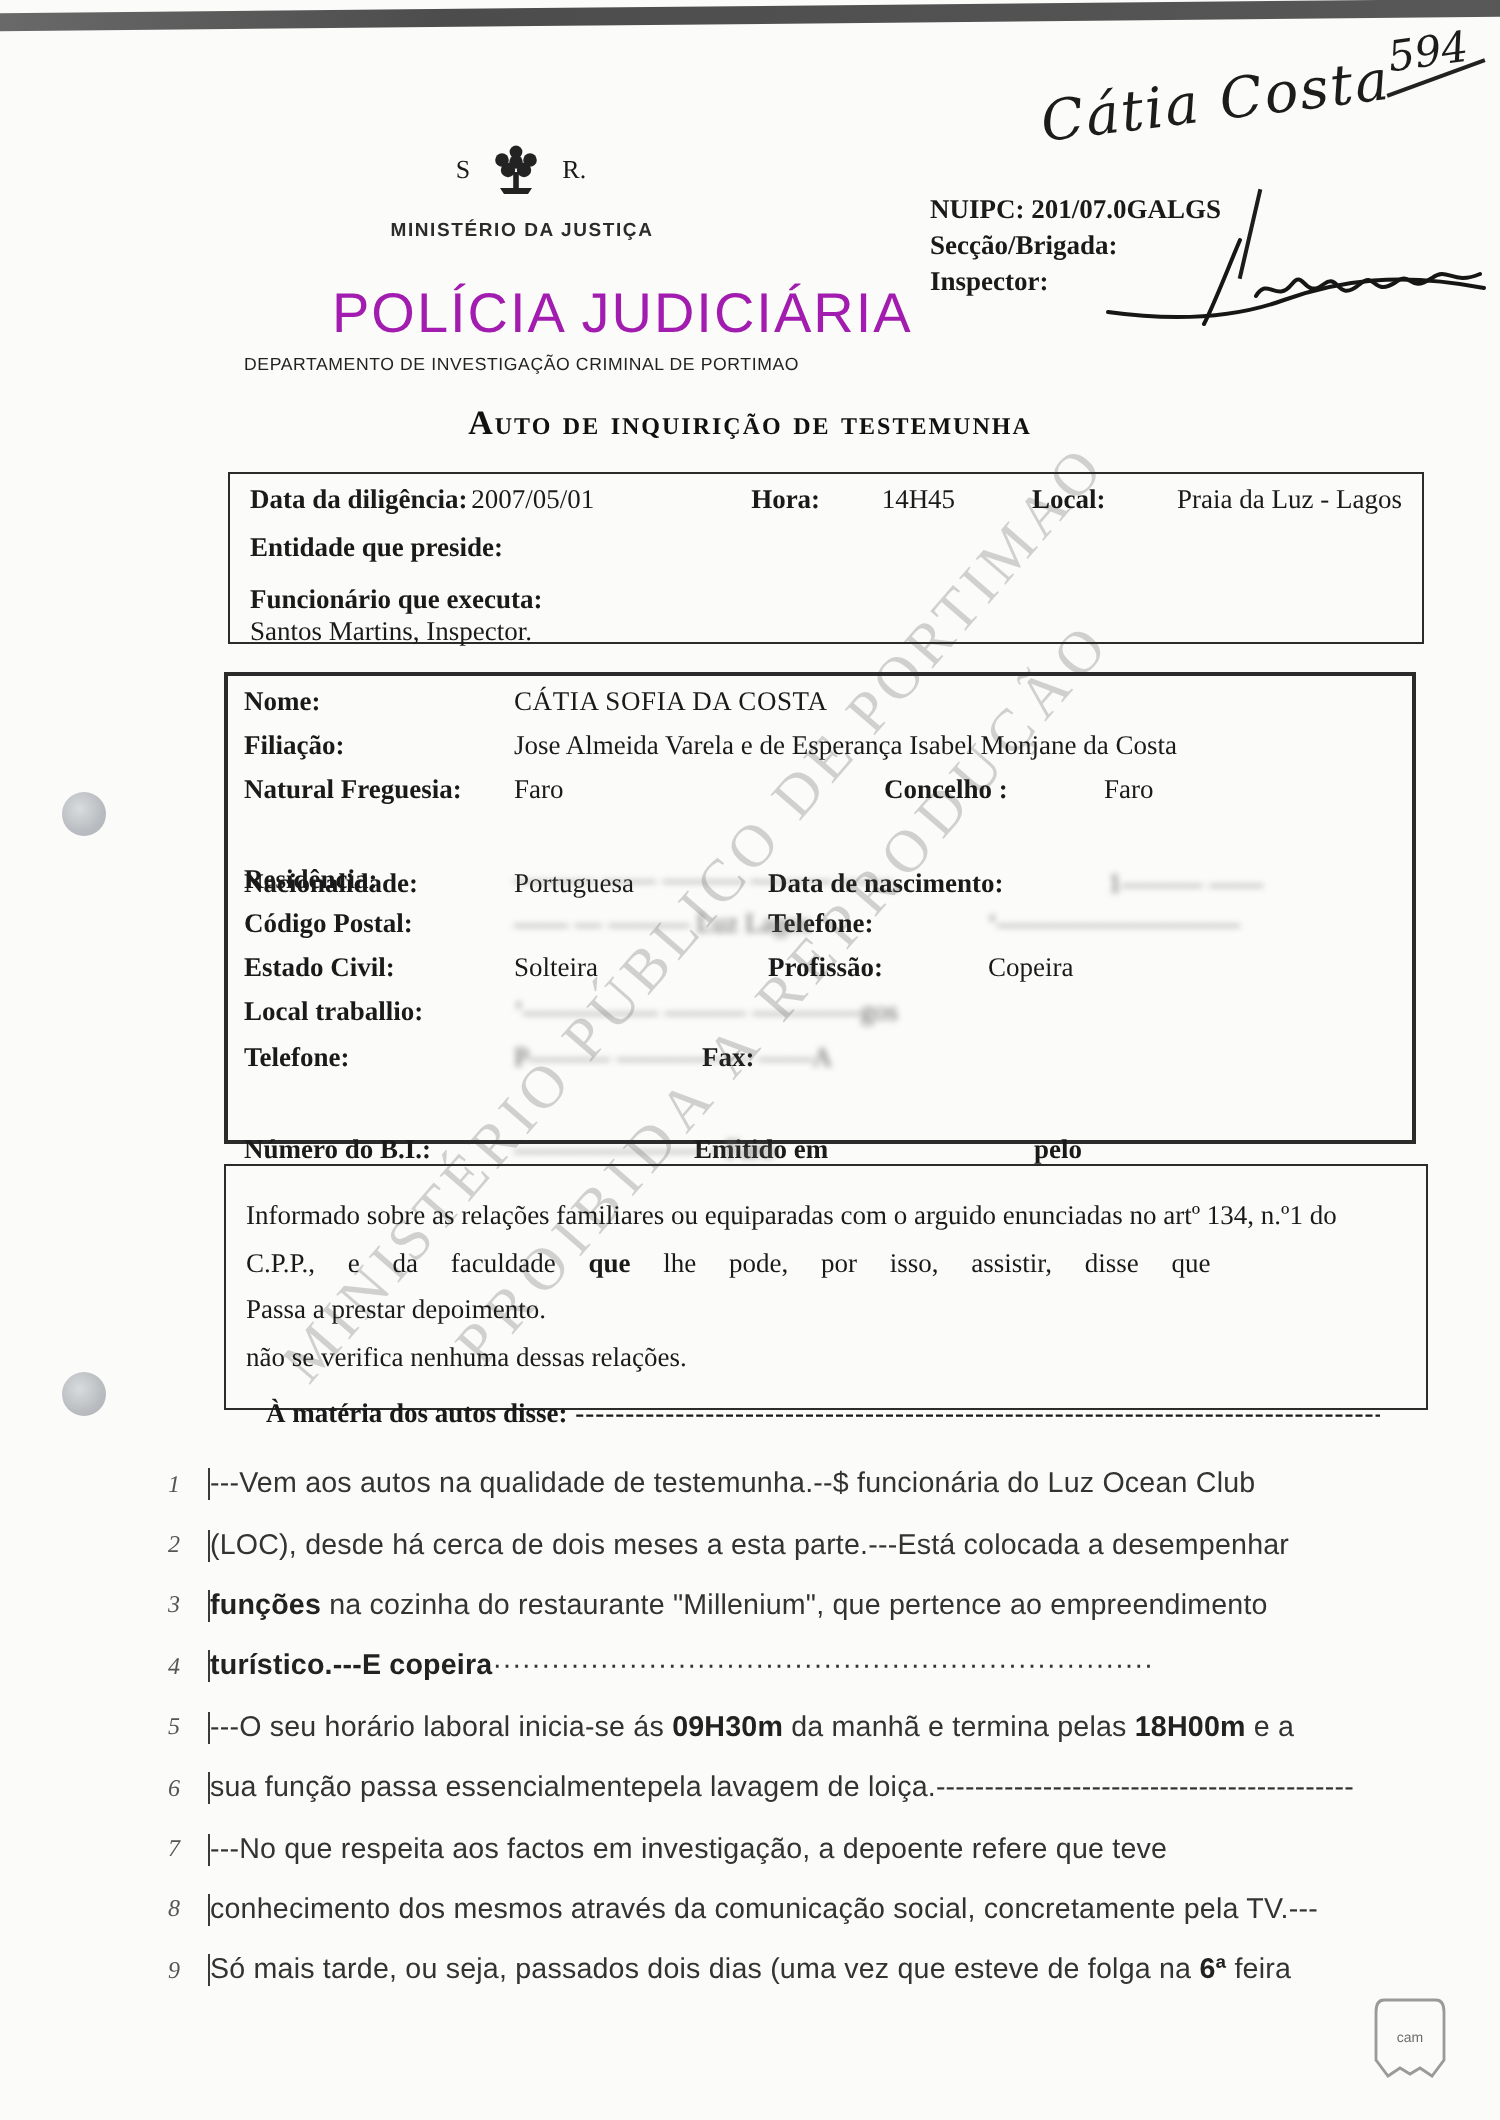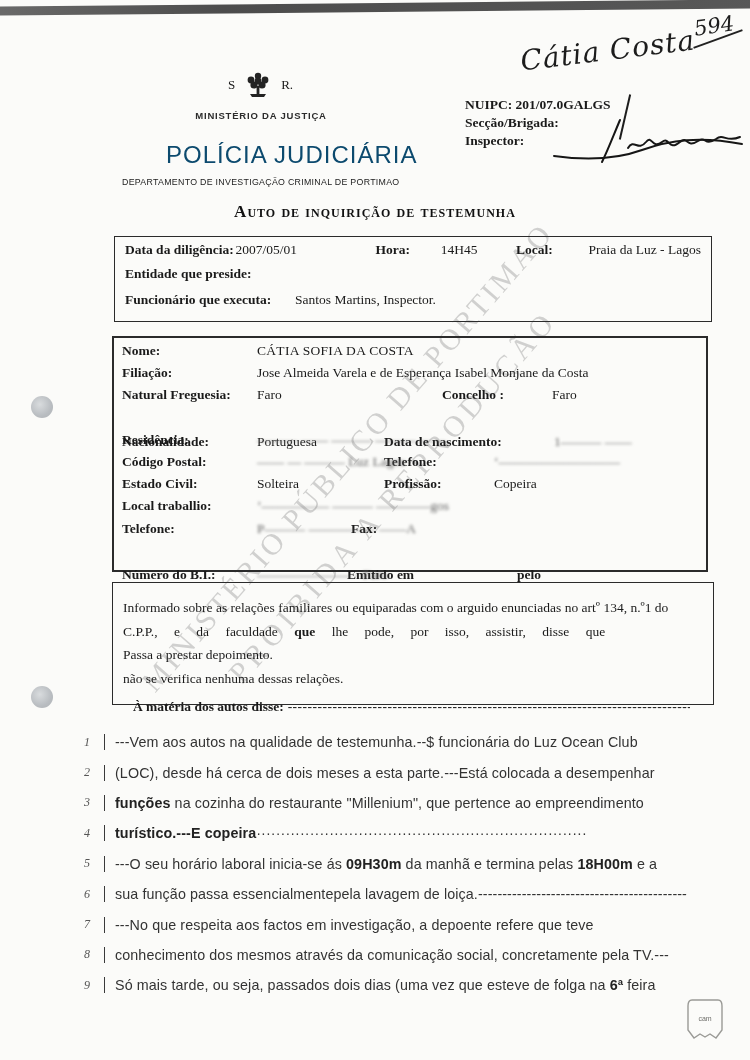--- a/index.html
+++ b/index.html
@@ -29,21 +29,21 @@
              transform:rotate(-7deg);color:#1c1c1c;white-space:nowrap;}
   .hand-slash{position:absolute;left:624px;top:94px;width:2px;height:46px;background:#1d1d1d;
               transform:rotate(13deg);}
   .sig-svg{position:absolute;left:550px;top:116px;}
   
   .crest{position:absolute;left:193px;top:70px;width:135px;display:flex;align-items:center;
          justify-content:center;gap:10px;font-size:13px;}
   .ministry{position:absolute;left:172px;top:110px;width:178px;text-align:center;
             font-family:"Liberation Sans",sans-serif;font-size:9.5px;letter-spacing:0.8px;color:#2c2c2c;font-weight:bold;}
   .police{position:absolute;left:166px;top:141px;font-family:"Liberation Sans",sans-serif;
-          font-size:24px;font-weight:500;letter-spacing:1px;color:#0c4a6e;}
+          font-size:28px;font-weight:500;letter-spacing:1px;color:#a21caf;}
   .dept{position:absolute;left:122px;top:177px;font-family:"Liberation Sans",sans-serif;
         font-size:8.8px;letter-spacing:0.3px;color:#222;}
   .case-block{position:absolute;left:465px;top:96px;font-size:13.5px;font-weight:bold;line-height:18px;}
   .doc-title{position:absolute;left:0;top:202px;width:750px;text-align:center;
              font-size:17px;font-weight:bold;font-variant:small-caps;letter-spacing:1px;color:#111;}
   
   .box{position:absolute;border:1.6px solid #2b2b2b;background:transparent;font-size:13.5px;}
   .box1{left:114px;top:236px;width:576px;height:74px;padding:5px 10px;}
   .box2{left:112px;top:336px;width:576px;height:222px;padding:5px 8px;border-width:2px;}
   .box3{left:112px;top:582px;width:580px;height:95px;padding:13px 10px;line-height:23.5px;}
@@ -69,21 +69,21 @@
   .wide-gap{word-spacing:13px;}
   .bold-q{font-weight:bold;}
   
   .materia{position:absolute;left:133px;top:699px;width:557px;font-size:13.5px;font-weight:bold;
            white-space:nowrap;overflow:hidden;}
   .materia .dashes{font-weight:bold;letter-spacing:0.5px;}
   .statement{position:absolute;left:76px;top:727px;width:640px;}
   .dep-row{display:flex;align-items:center;height:30.4px;}
   .dep-num{width:22px;text-align:center;font-style:italic;font-size:12px;color:#555;
            font-family:"Liberation Serif",serif;flex:0 0 22px;margin-right:6px;}
-  .dep-text{border-left:1.8px solid #3a3a3a;padding-left:10px;width:572px;
+  .dep-text{border-left:1.8px solid #3a3a3a;width:572px;
             font-family:"Liberation Sans",sans-serif;font-size:14.3px;color:#333;
             white-space:nowrap;overflow:hidden;letter-spacing:0.1px;}
   .seg-bold{font-weight:bold;color:#222;}
   
   .stamp{position:absolute;left:684px;top:996px;}
 </style>
 </head>
 <body>
 
 <div class="page">
@@ -144,21 +144,21 @@
       <span class="lbl w120">Data da diligência:</span>
       <span class="w130">2007/05/01</span>
       <span class="lbl w70">Hora:</span>
       <span class="w85">14H45</span>
       <span class="lbl w80">Local:</span>
       <span>Praia da Luz - Lagos</span>
     </div>
     <div class="b-row">
       <span class="lbl">Entidade que preside:</span>
     </div>
-    <div class="b-row" style="margin-top:2px;">
+    <div class="b-row" style="margin-top:2px;flex-direction:column;">
       <span class="lbl w168">Funcionário que executa:</span>
       <span>Santos Martins, Inspector.</span>
     </div>
   </div>
 
   <div class="box box2">
     <div class="id-row">
       <span class="c1">Nome:</span>
       <span class="cv caps">CÁTIA SOFIA DA COSTA</span>
     </div>

